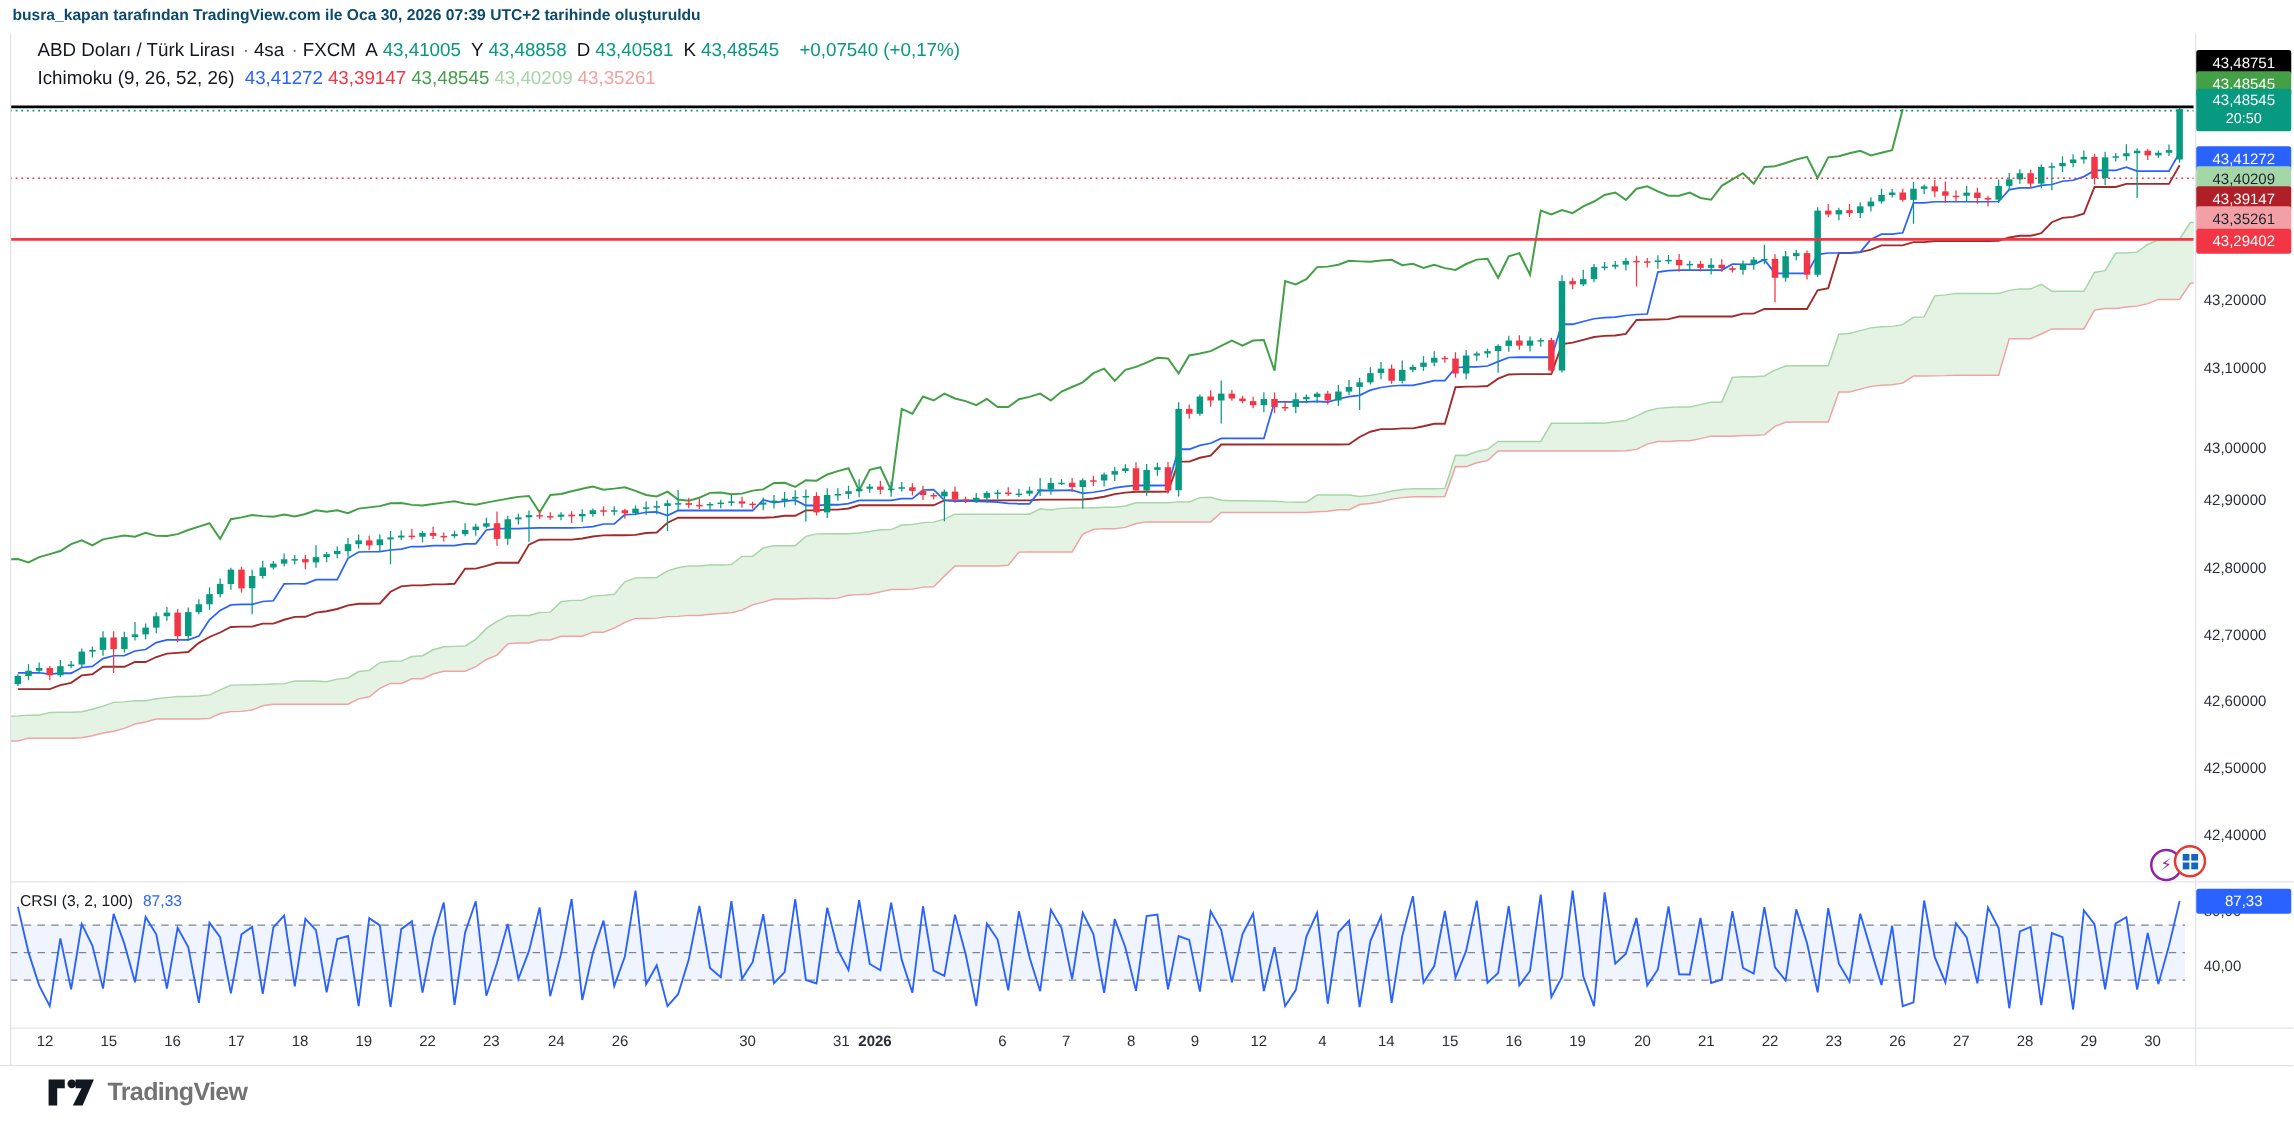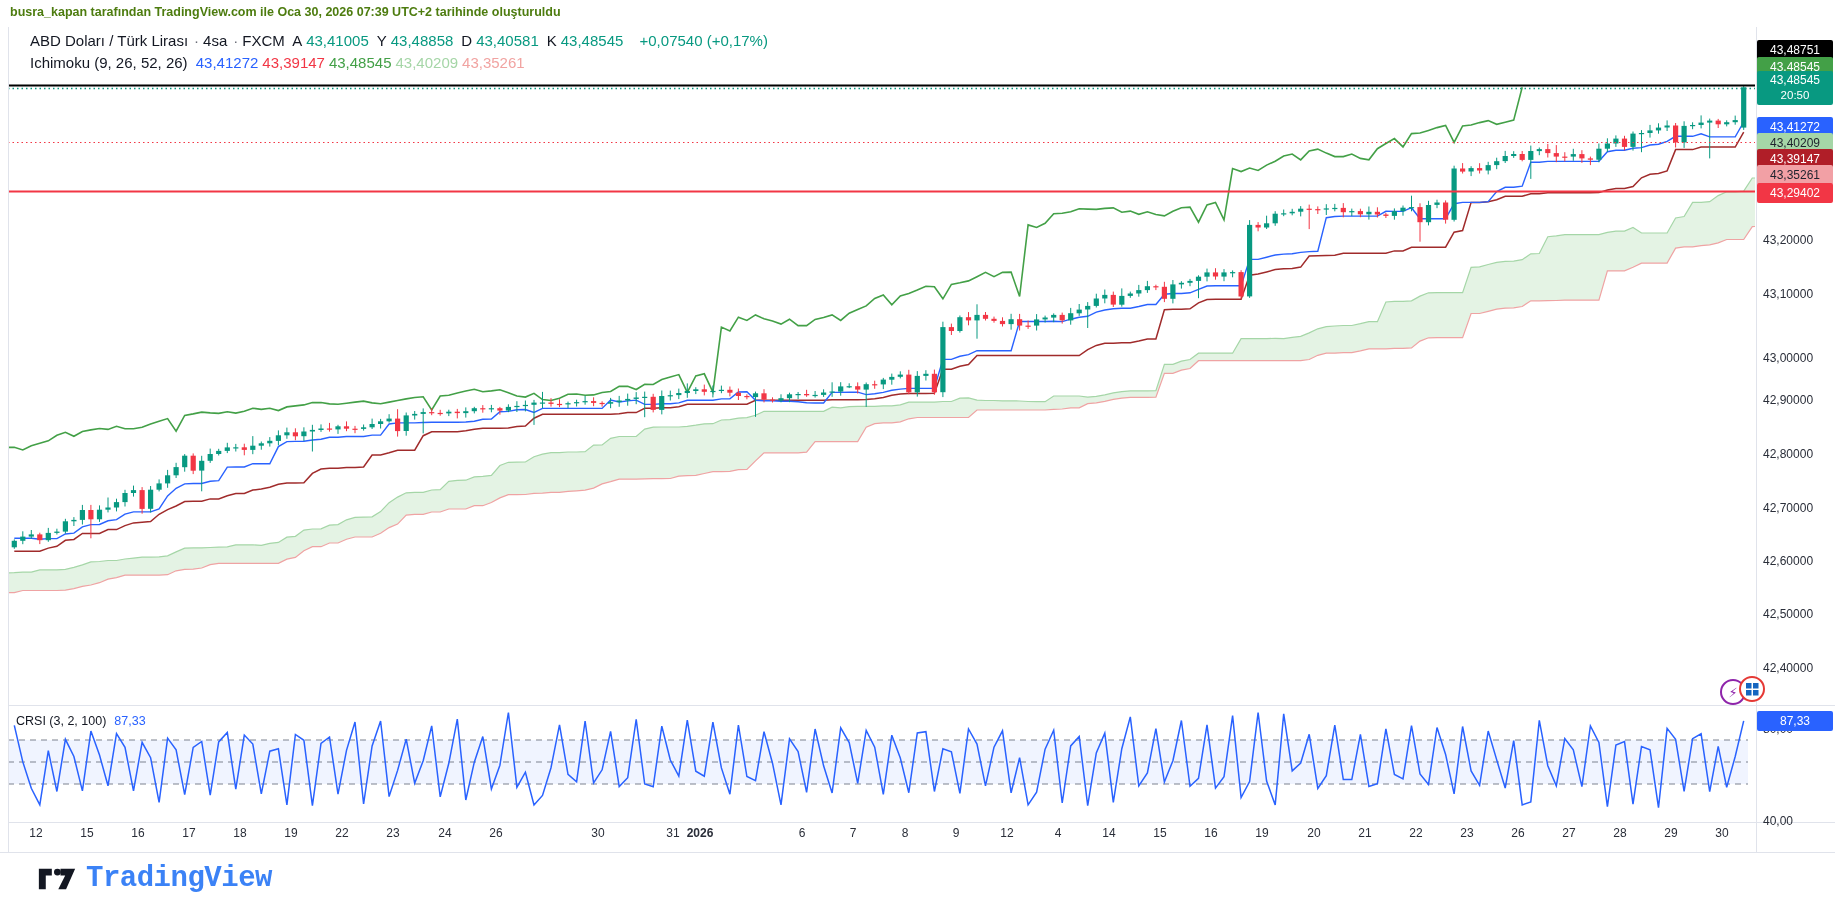--- a/index.html
+++ b/index.html
@@ -1,19 +1,19 @@
 <!DOCTYPE html>
 <html><head>
 <meta charset="utf-8">
 <style>
   html,body{margin:0;padding:0;background:#ffffff;}
   body{width:1835px;height:909px;position:relative;overflow:hidden;
        font-family:"Liberation Sans","DejaVu Sans",sans-serif;color:#131722;}
   .abs{position:absolute;}
-  #attribution{left:10px;top:5px;font-size:12.5px;font-weight:700;color:#4d7c0f;}
+  #attribution{left:10px;top:5px;font-size:12.5px;font-weight:700;color:#0c4a6e;}
   .legend-row{left:30px;font-size:15px;color:#131722;white-space:nowrap;}
   #legend-row-1{top:32px;}
   #legend-row-2{top:54px;}
   .legend-row span{margin-right:4px;}
   .sep{color:#6a6d78;margin:0 2px;}
   .ohlc-k{color:#131722;margin-right:0;}
   .frame{background:#e0e3eb;}
   #chart-svg,#crsi-svg{position:absolute;left:8px;}
   #chart-svg{top:27px;}
   #crsi-svg{top:705px;}
@@ -24,21 +24,21 @@
   .badge .sub{display:block;line-height:14px;font-weight:400;font-size:11.5px;text-align:center;}
   .ttick{position:absolute;top:826px;font-size:12px;color:#2a2e39;transform:translateX(-50%);}
   .ttick.bold{font-weight:700;}
   #crsi-label{left:16px;top:714px;font-size:12.5px;color:#131722;white-space:nowrap;}
   #crsi-label .val{color:#2962FF;margin-left:8px;}
   .reaction{position:absolute;width:26px;height:26px;border-radius:50%;background:#fff;
             box-sizing:border-box;display:flex;align-items:center;justify-content:center;}
   #reaction-lightning{left:1720px;top:679px;border:2.5px solid #8e24aa;color:#8e24aa;font-size:13px;z-index:5;}
   #reaction-grid{left:1739px;top:676px;border:2.5px solid #e53935;z-index:6;}
   #footer-logo{left:38px;top:862px;display:flex;align-items:center;gap:10px;}
-  #footer-logo .brand{font-size:29px;font-weight:800;letter-spacing:-0.5px;color:#3b82f6;font-family:Liberation Mono, monospace;}
+  #footer-logo .brand{font-size:20px;font-weight:800;letter-spacing:-0.5px;color:#737373;}
 </style>
 </head>
 <body>
 
 <div class="abs" id="attribution">busra_kapan tarafından TradingView.com ile Oca 30, 2026 07:39 UTC+2 tarihinde oluşturuldu</div>
 
 <div class="abs legend-row" id="legend-row-1">
   <span>ABD Doları / Türk Lirası</span><span class="sep">·</span><span>4sa</span><span class="sep">·</span><span>FXCM</span>
   <span id="ohlc-values"><span><span class="ohlc-k">A</span><span style="color: rgb(8, 153, 129);">43,41005</span></span><span><span class="ohlc-k">Y</span><span style="color: rgb(8, 153, 129);">43,48858</span></span><span><span class="ohlc-k">D</span><span style="color: rgb(8, 153, 129);">43,40581</span></span><span><span class="ohlc-k">K</span><span style="color: rgb(8, 153, 129);">43,48545</span></span></span>
   <span id="change-value" style="color: rgb(8, 153, 129);">+0,07540 (+0,17%)</span>
@@ -537,21 +537,21 @@
     <div class="ttick" style="left: 1620px;">28</div>
     <div class="ttick" style="left: 1671px;">29</div>
     <div class="ttick" style="left: 1722px;">30</div>
   </div>
 
 <div class="abs" id="crsi-label">
   <span>CRSI (3, 2, 100)</span><span class="val">87,33</span>
 </div>
 <div class="abs" id="crsi-axis">
     <div class="ptick" style="top: 729px;">80,00</div>
-    <div class="ptick" style="top: 773px; margin-top: 48px;">40,00</div>
+    <div class="ptick" style="top: 773px;">40,00</div>
     <div class="badge" style="top: 721px; background: rgb(41, 98, 255); color: rgb(255, 255, 255);">87,33</div>
   </div>
 
 <div class="abs reaction" id="reaction-lightning">⚡</div>
 <div class="abs reaction" id="reaction-grid">
   <svg width="13" height="13" viewBox="0 0 13 13">
     <rect x="0" y="0" width="5.5" height="5.5" fill="#1565C0"></rect>
       <rect x="7" y="0" width="5.5" height="5.5" fill="#1565C0"></rect>
     <rect x="0" y="7" width="5.5" height="5.5" fill="#1565C0"></rect>
       <rect x="7" y="7" width="5.5" height="5.5" fill="#1565C0"></rect>

